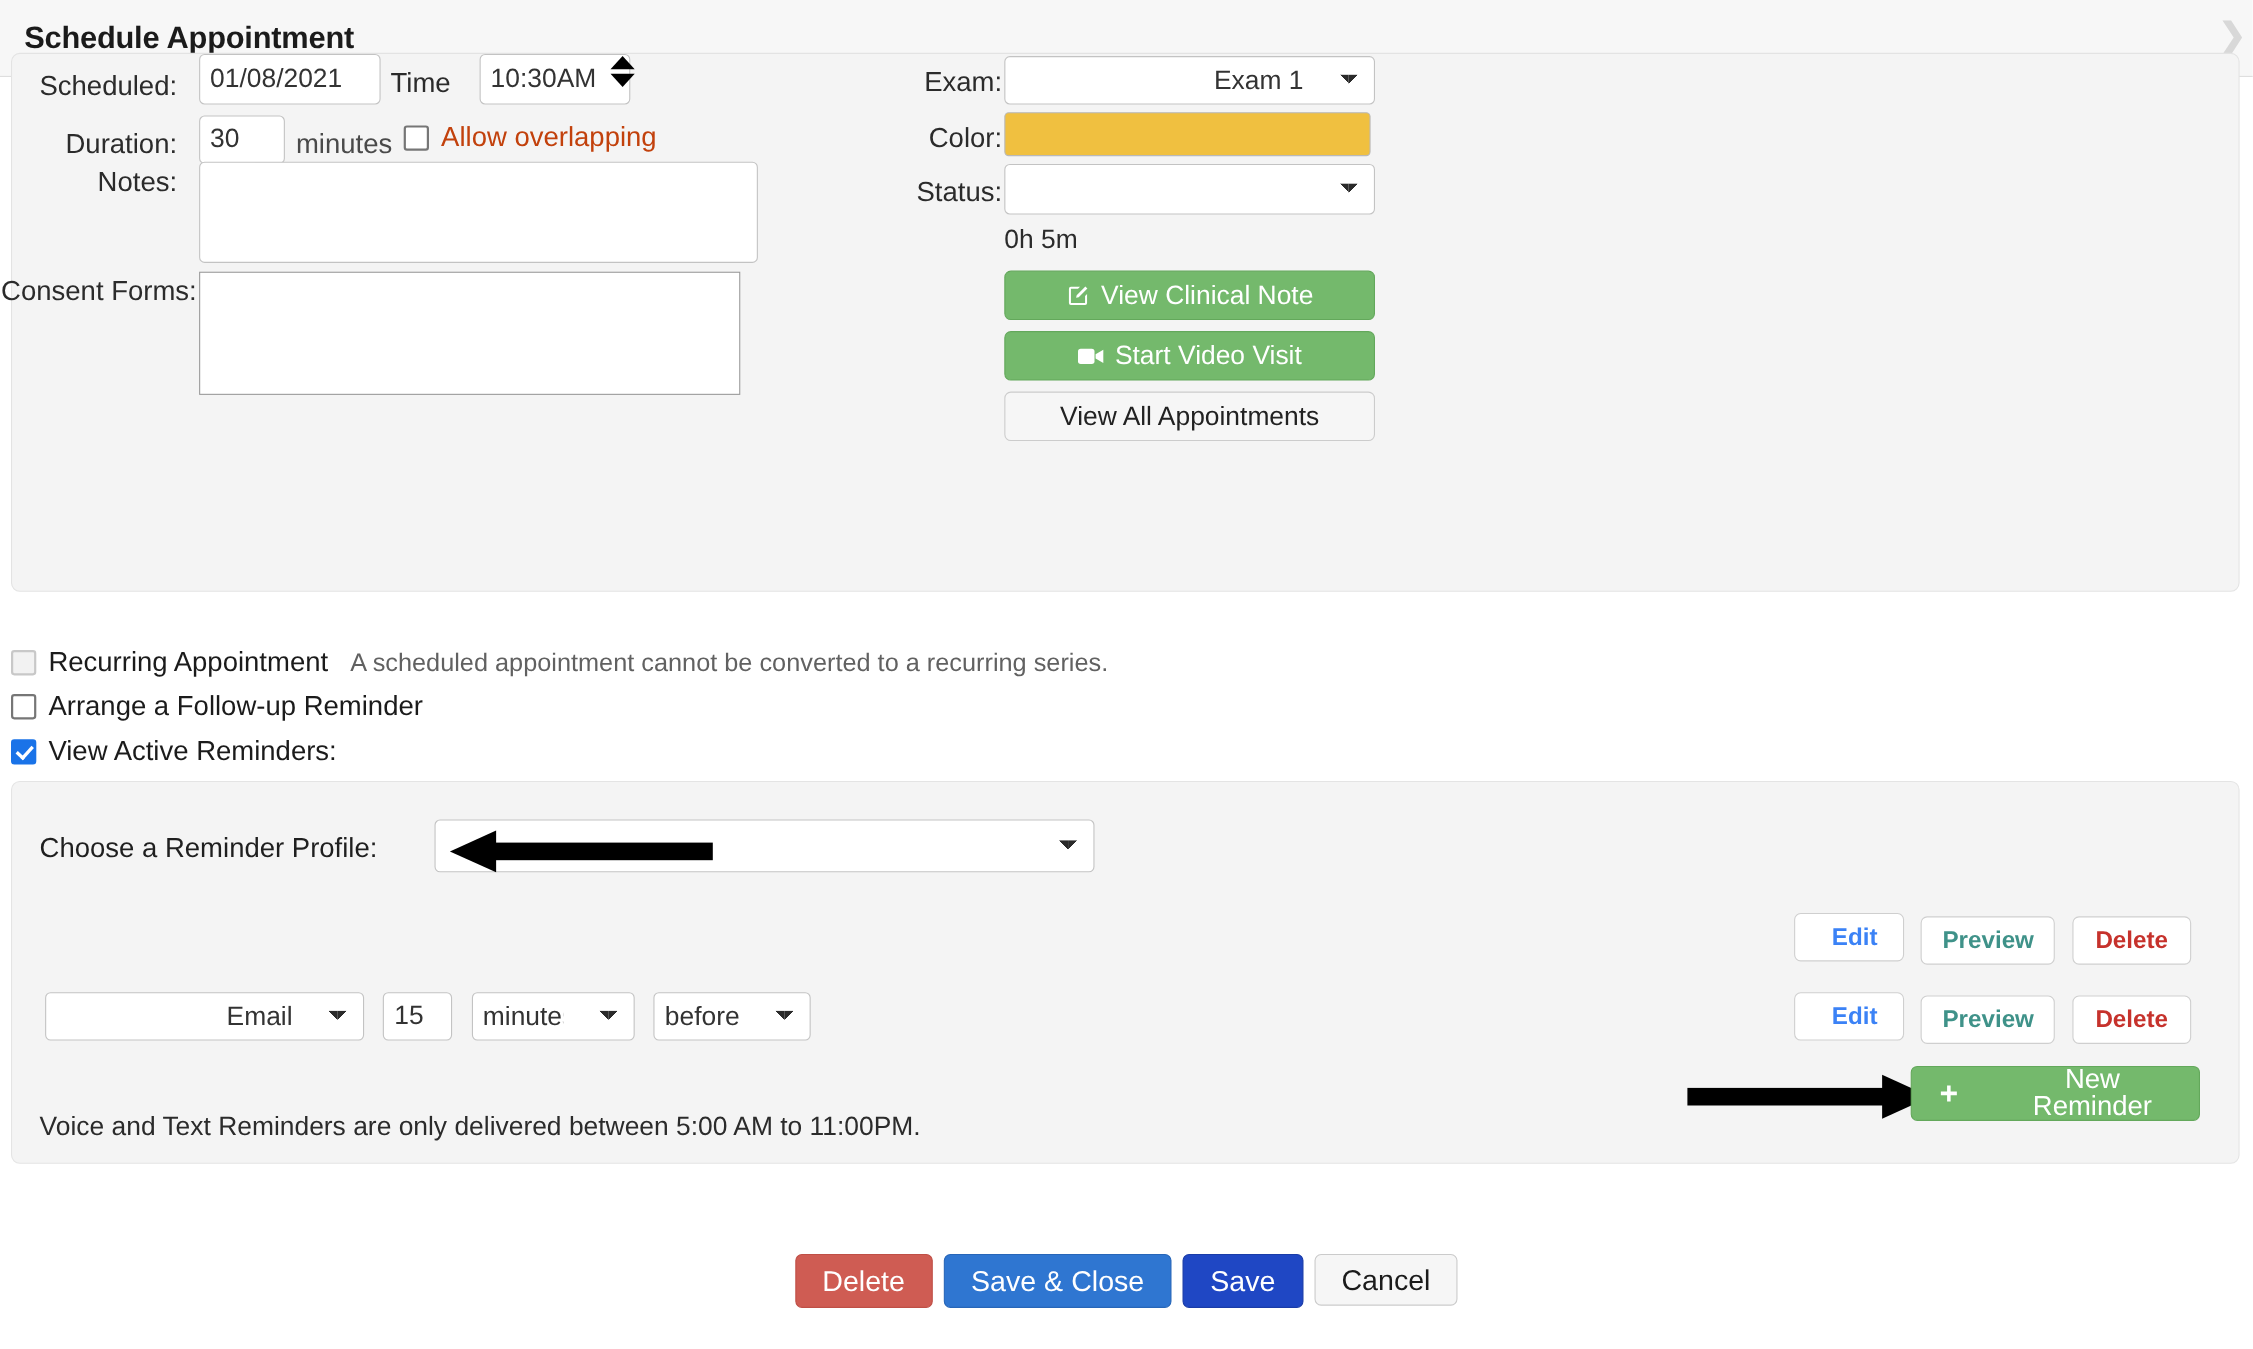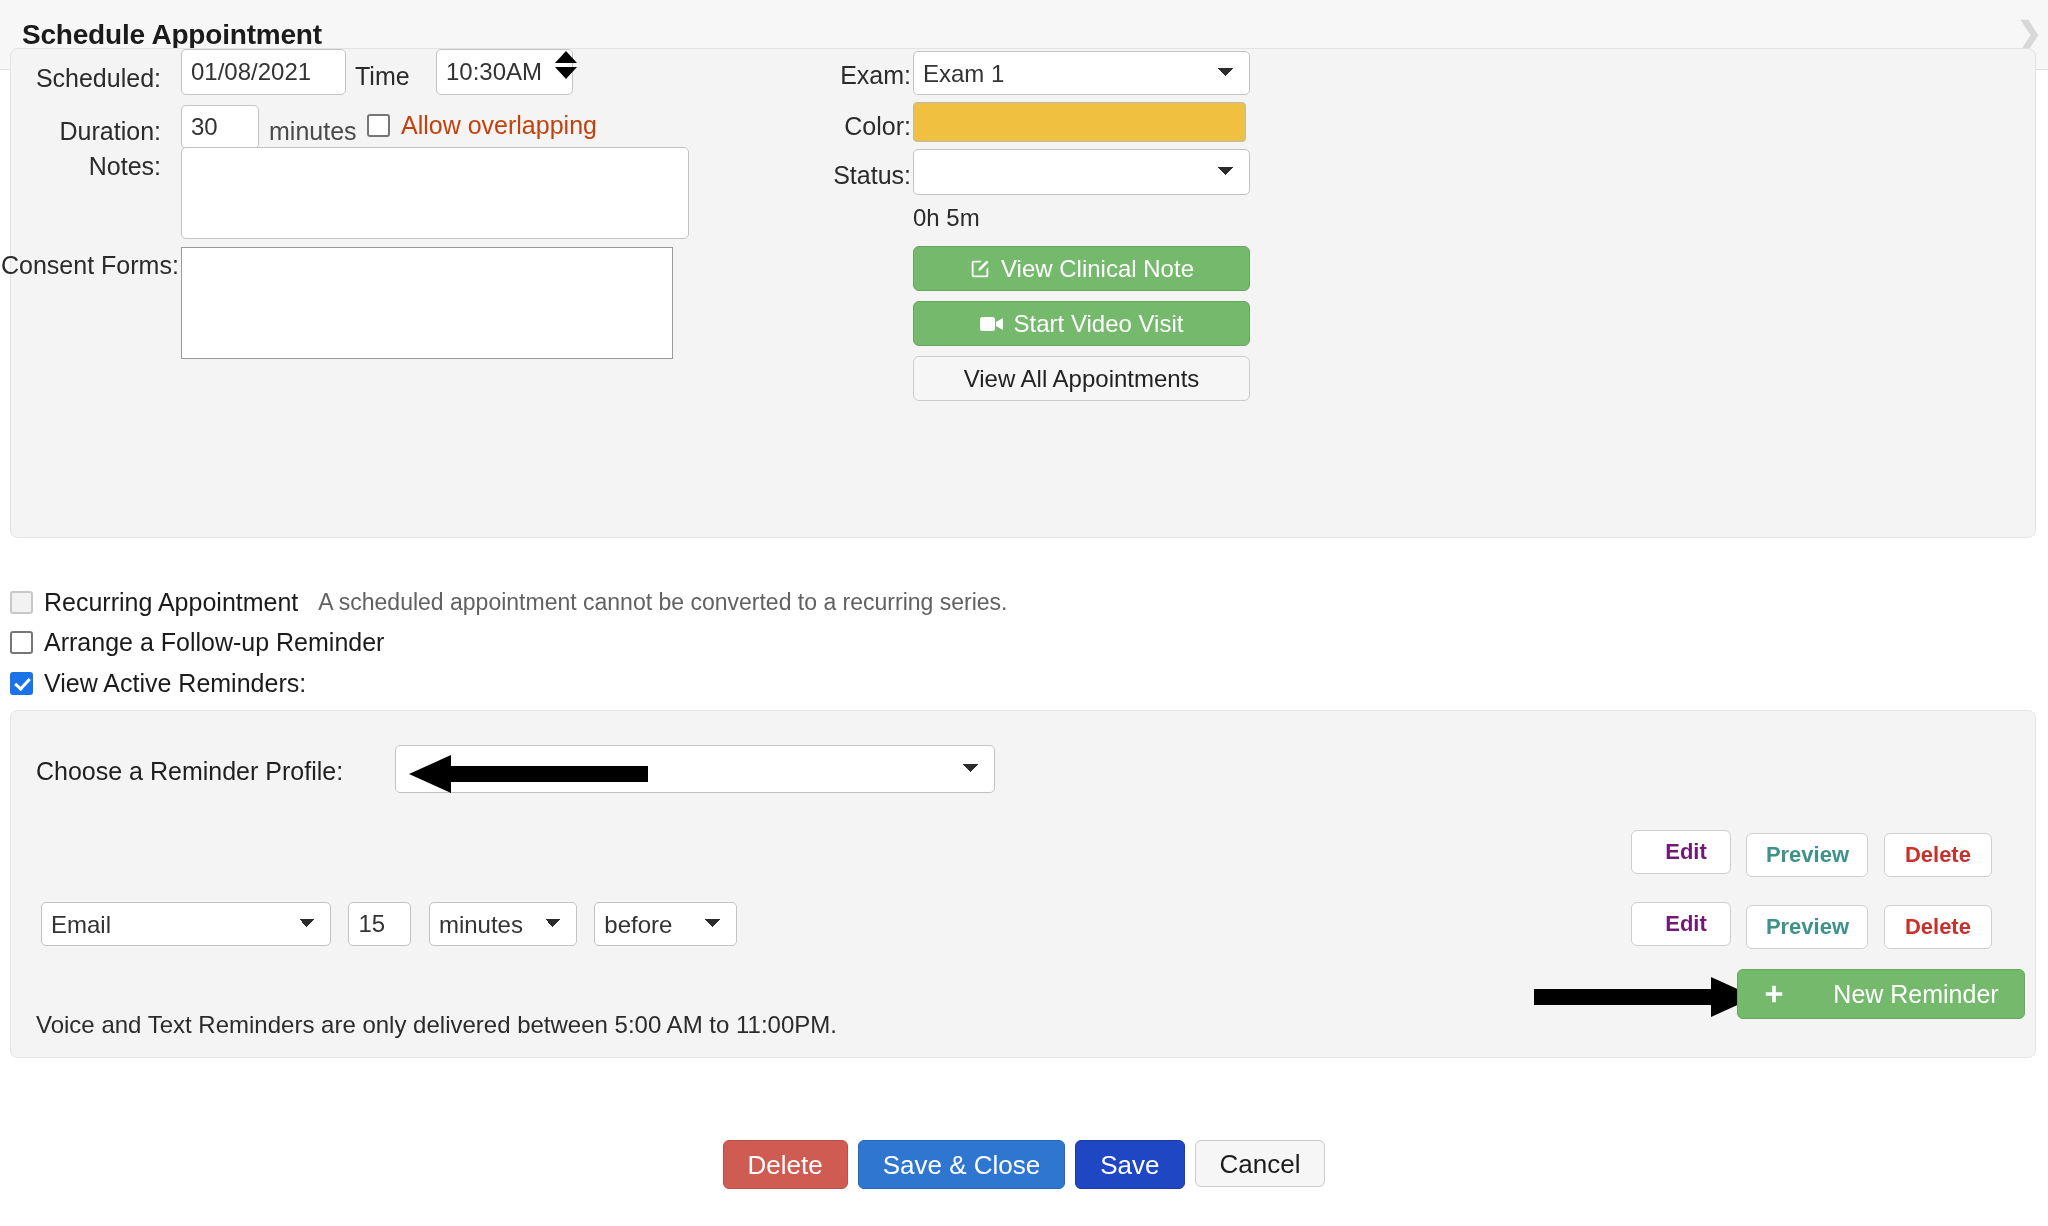--- a/index.html
+++ b/index.html
@@ -53,21 +53,22 @@
     -webkit-appearance: none;
     appearance: none;
     background-image:
       linear-gradient(45deg, transparent 50%, #2b2b2b 50%),
       linear-gradient(135deg, #2b2b2b 50%, transparent 50%);
     background-position:
       calc(100% - 23px) calc(50% - 1px),
       calc(100% - 15px) calc(50% - 1px);
     background-size: 8px 8px, 8px 8px;
     background-repeat: no-repeat;
-    padding-right: 24px;
+    padding-right: 64px;
+    text-align: right;
   }
 
   
   .top-card {
     position: absolute;
     left: 10px;
     top: 48px;           
     width: 2026px;
     height: 490px;
     background: #f4f4f4;
@@ -154,21 +155,21 @@
     background: #f6f6f6;
     border-color: #ccc;
     color: #222;
   }
   .btn-plain {
     background: #fff;
     border-color: #cfcfcf;
     font-weight: bold;
     font-size: 22px;
   }
-  .c-blue { color: #701a75; }
+  .c-blue { color: #3b82f6; }
   .c-teal { color: #3f9289; }
   .c-red  { color: #c6322c; }
 
   .btn-danger { background:#cf5c53; border-color:#bf4f46; color:#fff; }
   .btn-primary{ background:#2f76d1; border-color:#2766b8; color:#fff; }
   .btn-save   { background:#1f47c4; border-color:#1a3ca8; color:#fff; }
   .btn-cancel { background:#f6f6f6; border-color:#cbcbcb; color:#1b1b1b; }
 
   
   .rem-panel {
@@ -338,21 +339,21 @@
     </button>
     <button class="btn btn-plain" style="height:44px; width:108px; margin-left:11px;">
       <span class="c-red">Delete</span>
     </button>
   </div>
 
   <div class="arrow-line" style="left:1523px; top:278px; width:180px; height:16px;"></div>
   <div class="arrow-head" style="left:1700px; top:266px;
        border-top:20px solid transparent; border-bottom:20px solid transparent; border-left:44px solid #000;"></div>
 
-  <button class="btn btn-green abs" style="left:1726px; top:258px; width:288px; height:50px; font-size:25px;gap:48px;">
+  <button class="btn btn-green abs" style="left:1726px; top:258px; width:263px; height:50px; font-size:25px;gap:48px;">
     <svg width="22" height="22" viewBox="0 0 24 24">
       <path d="M10 3h4v7h7v4h-7v7h-4v-7H3v-4h7V3z" fill="#fff"></path>
     </svg>
     <span>New Reminder</span>
   </button>
 
   <div class="abs" style="left:25px; top:300px; font-size:24px; color:#2b2b2b;">Voice and Text Reminders are only delivered between 5:00 AM to 11:00PM.</div>
 </div>
 
 <div style="position:absolute; left:0; top:1140px; width:2048px; display:flex; justify-content:center; gap:10px;">

